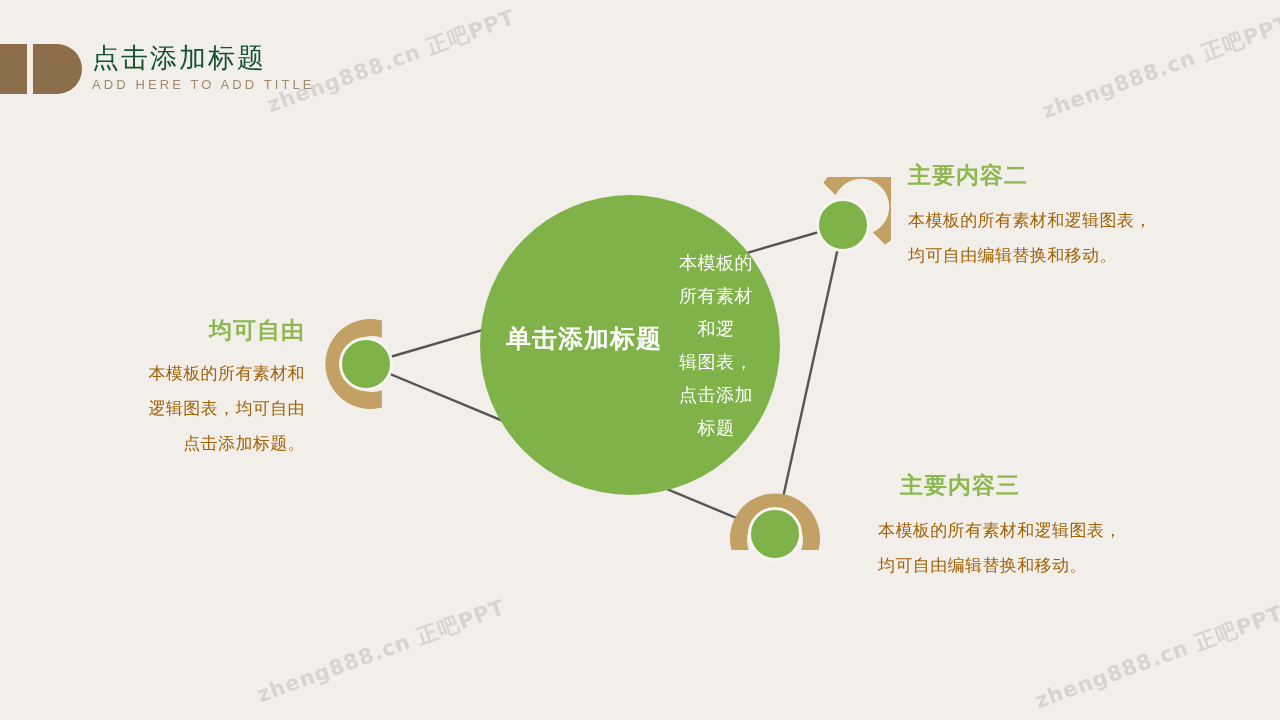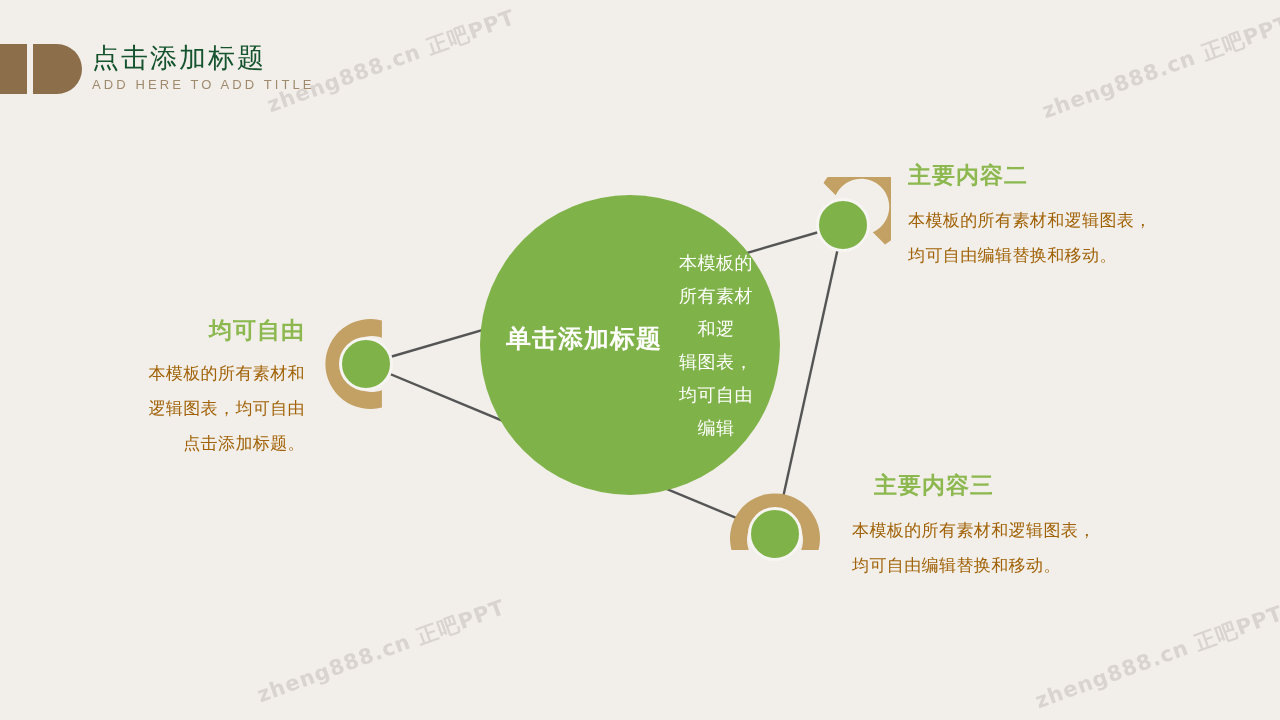--- a/index.html
+++ b/index.html
@@ -193,21 +193,21 @@
 
   #label-2 {
     left: 908px;
     top: 160px;
     width: 330px;
     text-align: left;
   }
   #label-2 .label-title { margin-bottom: 12px; }
 
   #label-3 {
-    left: 852px;
+    left: 878px;
     top: 470px;
     width: 330px;
     text-align: left;
   }
   #label-3 .label-title { margin-bottom: 12px; margin-left: 22px; }
 </style>
 </head>
 <body>
 
 <div id="slide">
@@ -218,21 +218,21 @@
 
     <line x1="366" y1="364" x2="775" y2="534" stroke="#555555" stroke-width="2.4"></line>
 
     <line x1="843" y1="225" x2="775" y2="534" stroke="#555555" stroke-width="2.4"></line>
   </svg>
 
   <div class="center-circle">
     <div class="center-title">单击添加标题</div>
     <div class="center-body">
       <div>本模板的所有素材和逻</div>
-      <div>辑图表，均可自由编辑</div>
+      <div>辑图表，点击添加标题</div>
     </div>
   </div>
 
   <div class="node" id="node-1">
     <svg class="arc" viewBox="0 0 96 96">
       <path d="M 63.9 4.5 A 45 45 0 1 0 63.9 91.5 L 63.9 74.2 A 28 28 0 1 1 63.9 21.8 Z" fill="#c3a063"></path>
     </svg>
     <div class="dot"></div>
   </div>
 

